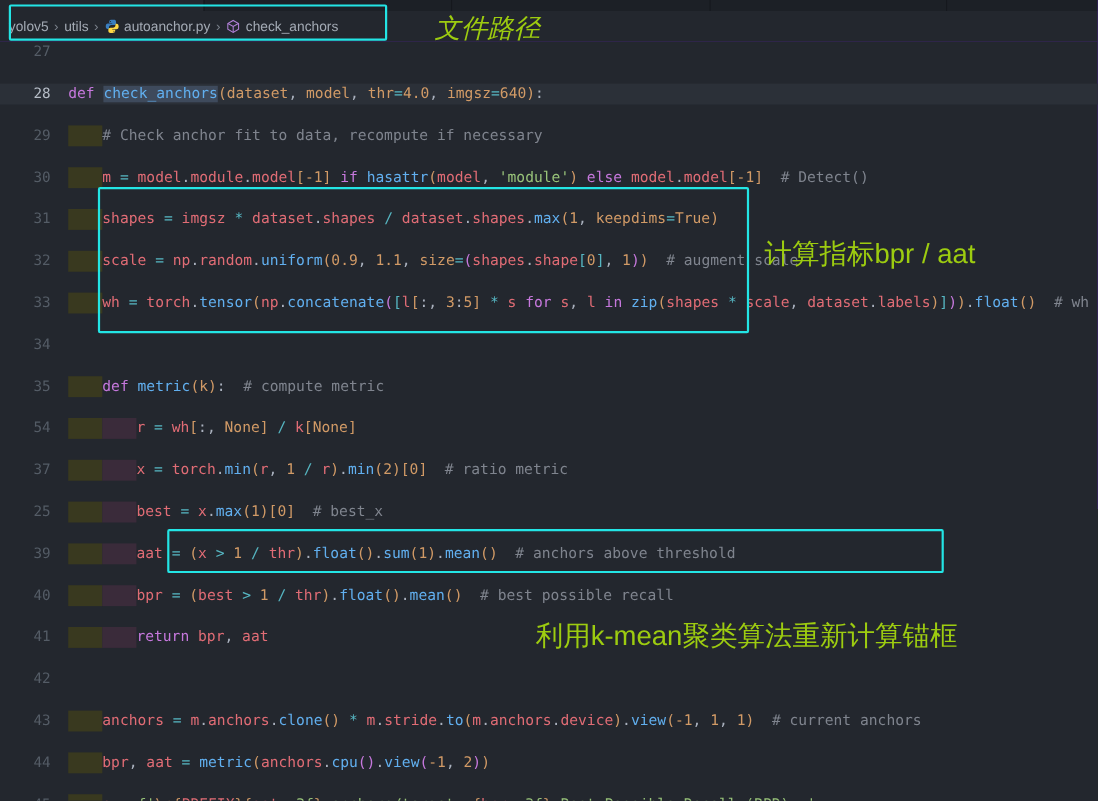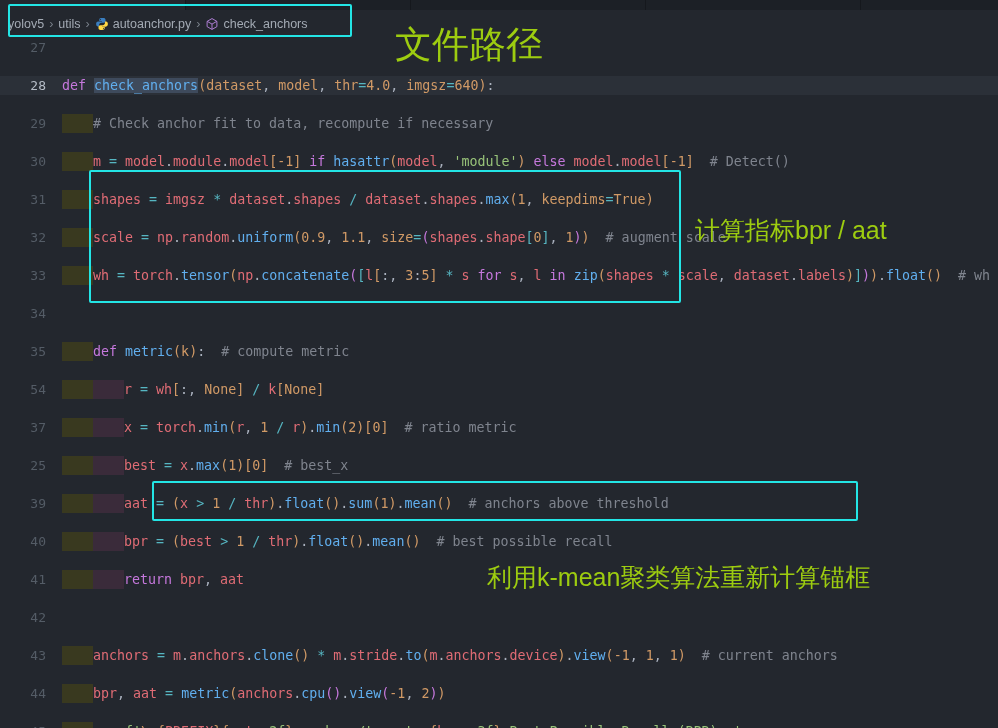--- a/index.html
+++ b/index.html
@@ -224,17 +224,17 @@
       <span class="ig ig1" style="left:62px"></span>
       <span class="src" style="left:93px"><span class="var">s</span> <span class="op">=</span> <span class="str">f'</span><span class="num">\n</span><span class="brk1">{</span><span class="var">PREFIX</span><span class="brk1">}{</span><span class="var">aat</span><span class="str">:.2f</span><span class="brk1">}</span><span class="str"> anchors/target, </span><span class="brk1">{</span><span class="var">bpr</span><span class="str">:.3f</span><span class="brk1">}</span><span class="str"> Best Possible Recall (BPR). '</span></span>
     </div>
 
   </div>
 
   <div class="annobox" style="left:8px;top:4px;width:344px;height:33px;"></div>
   <div class="annobox" style="left:89px;top:170px;width:592px;height:133px;"></div>
   <div class="annobox" style="left:152px;top:481px;width:706px;height:40px;"></div>
 
-  <div class="anno-text" style="left:395px;top:20px;font-size:37px;">文件路径</div>
+  <div class="anno-text" style="left:395px;top:10px;font-size:24px;font-style:italic;">文件路径</div>
   <div class="anno-text" style="left:695px;top:214px;font-size:25px;">计算指标bpr / aat</div>
   <div class="anno-text" style="left:487px;top:561px;font-size:25px;">利用k-mean聚类算法重新计算锚框</div>
 
 </div>
 
 </body></html>

